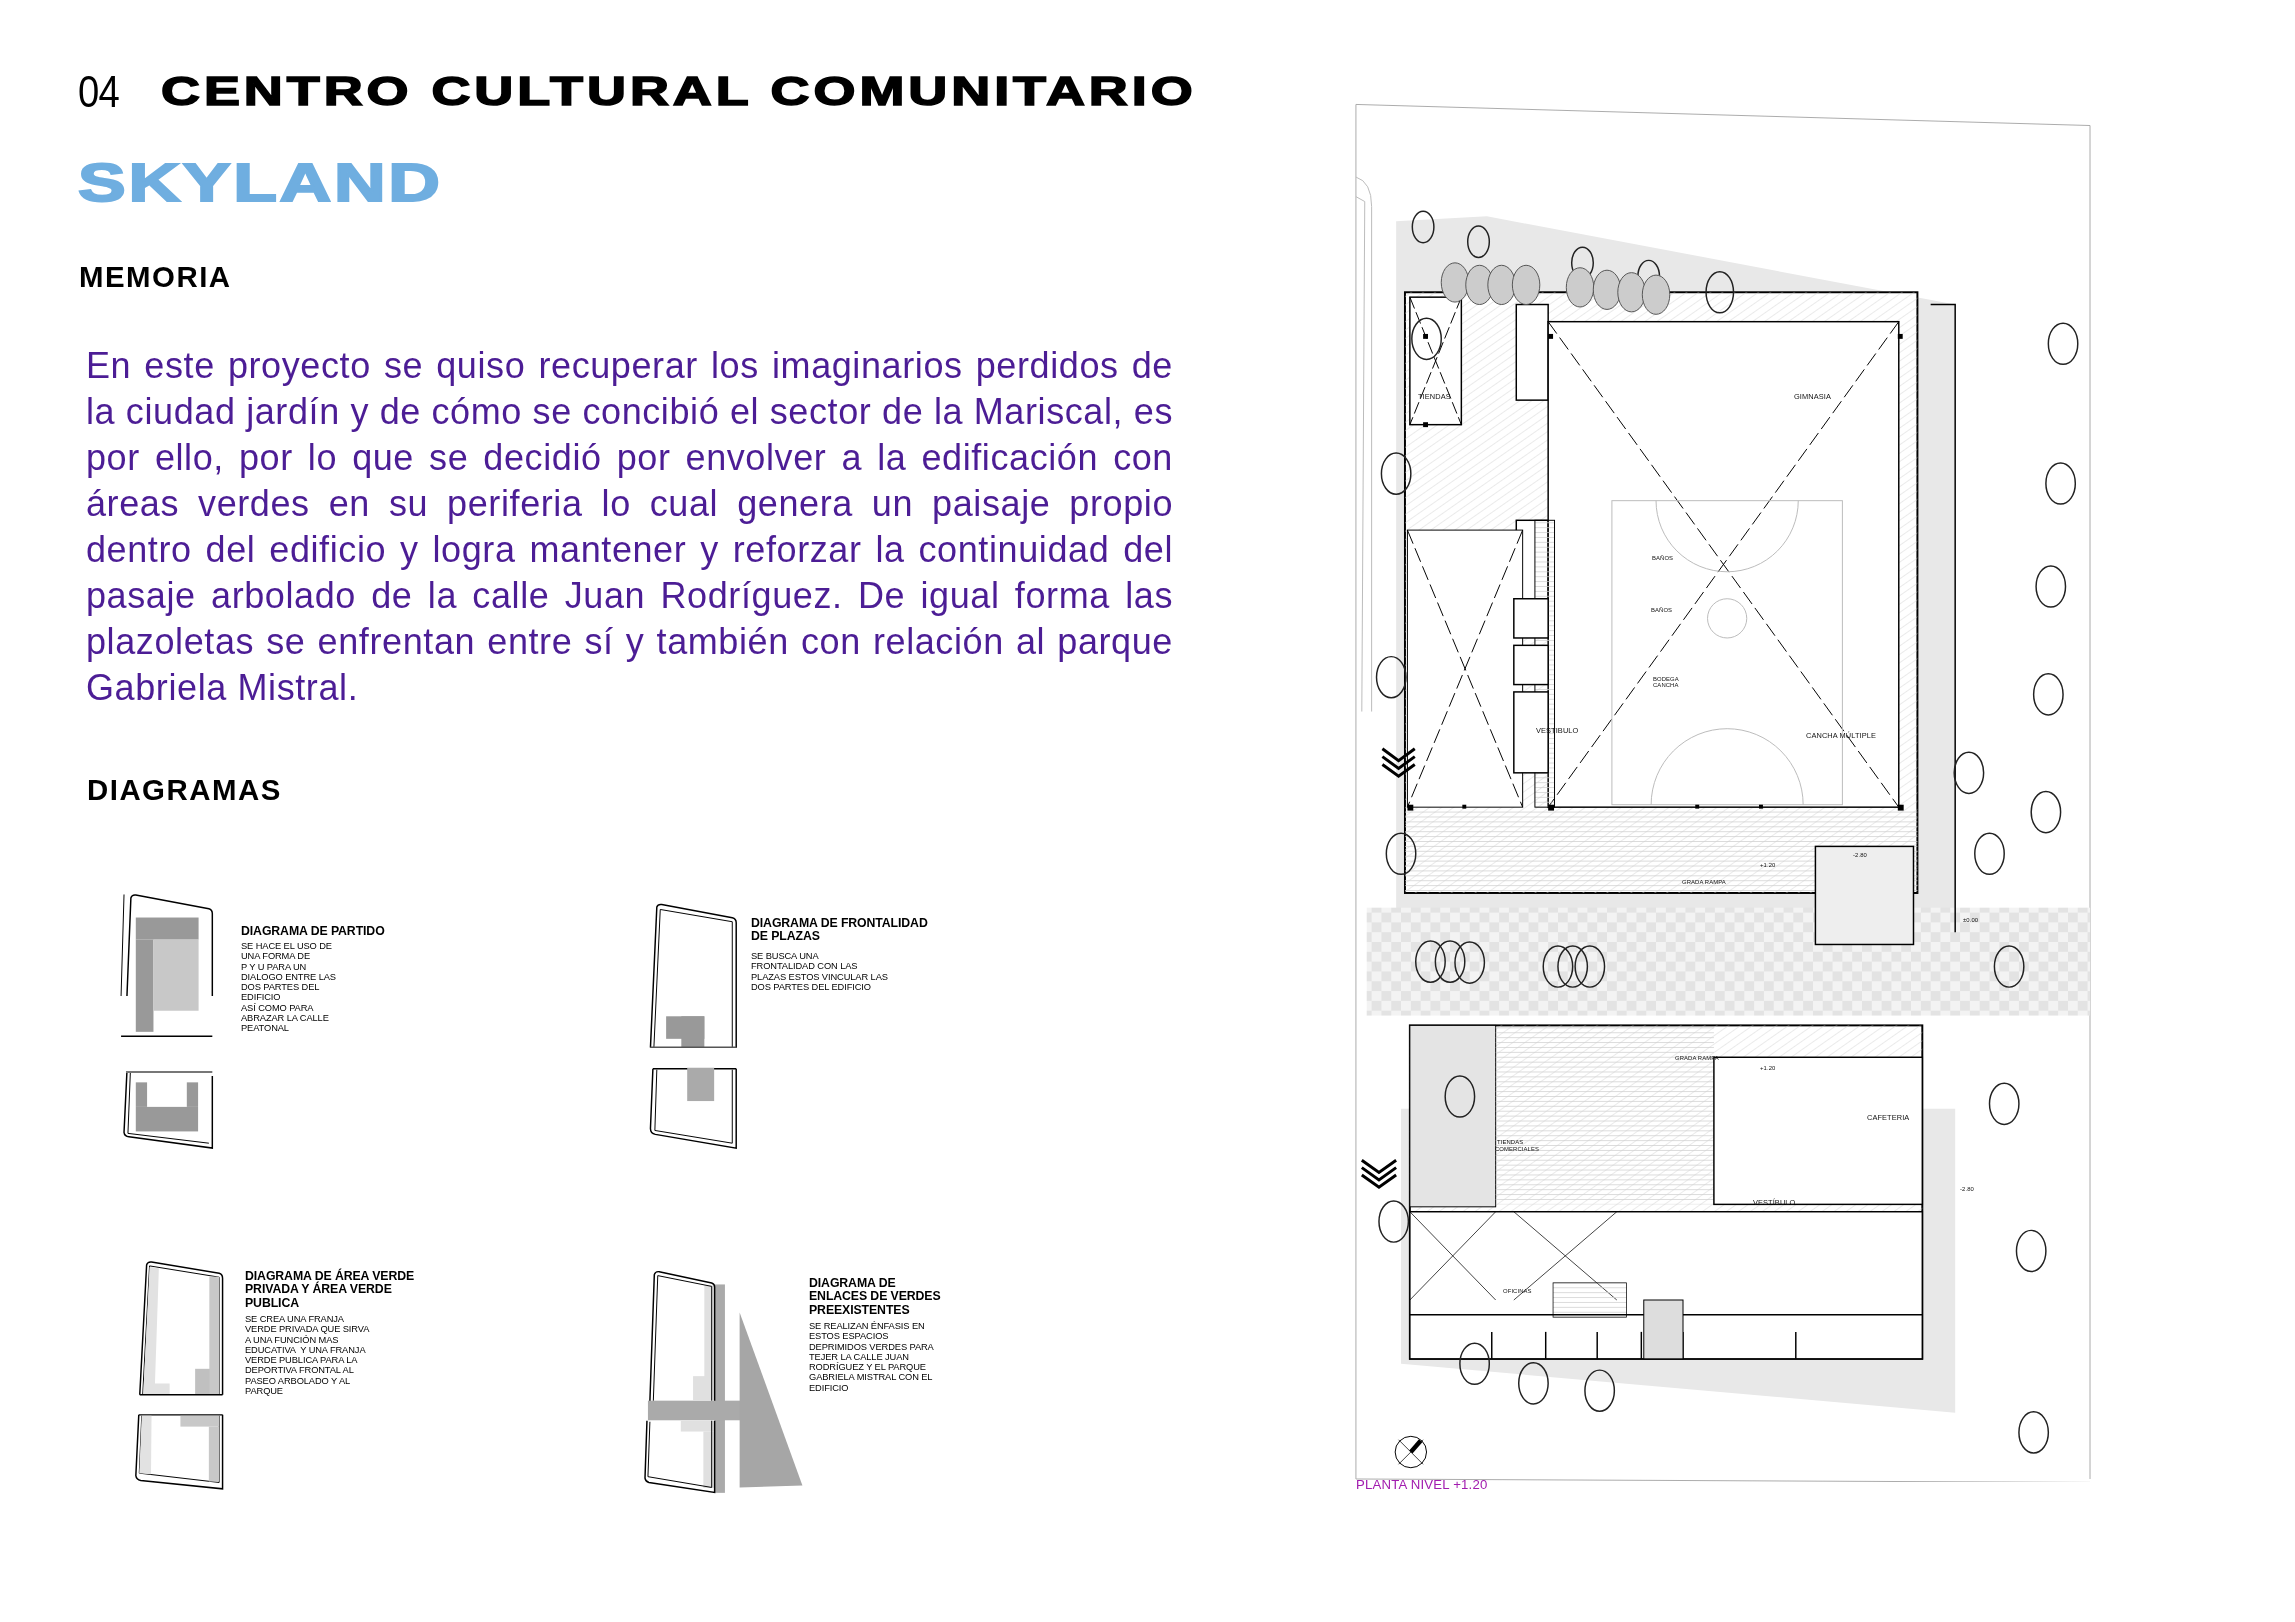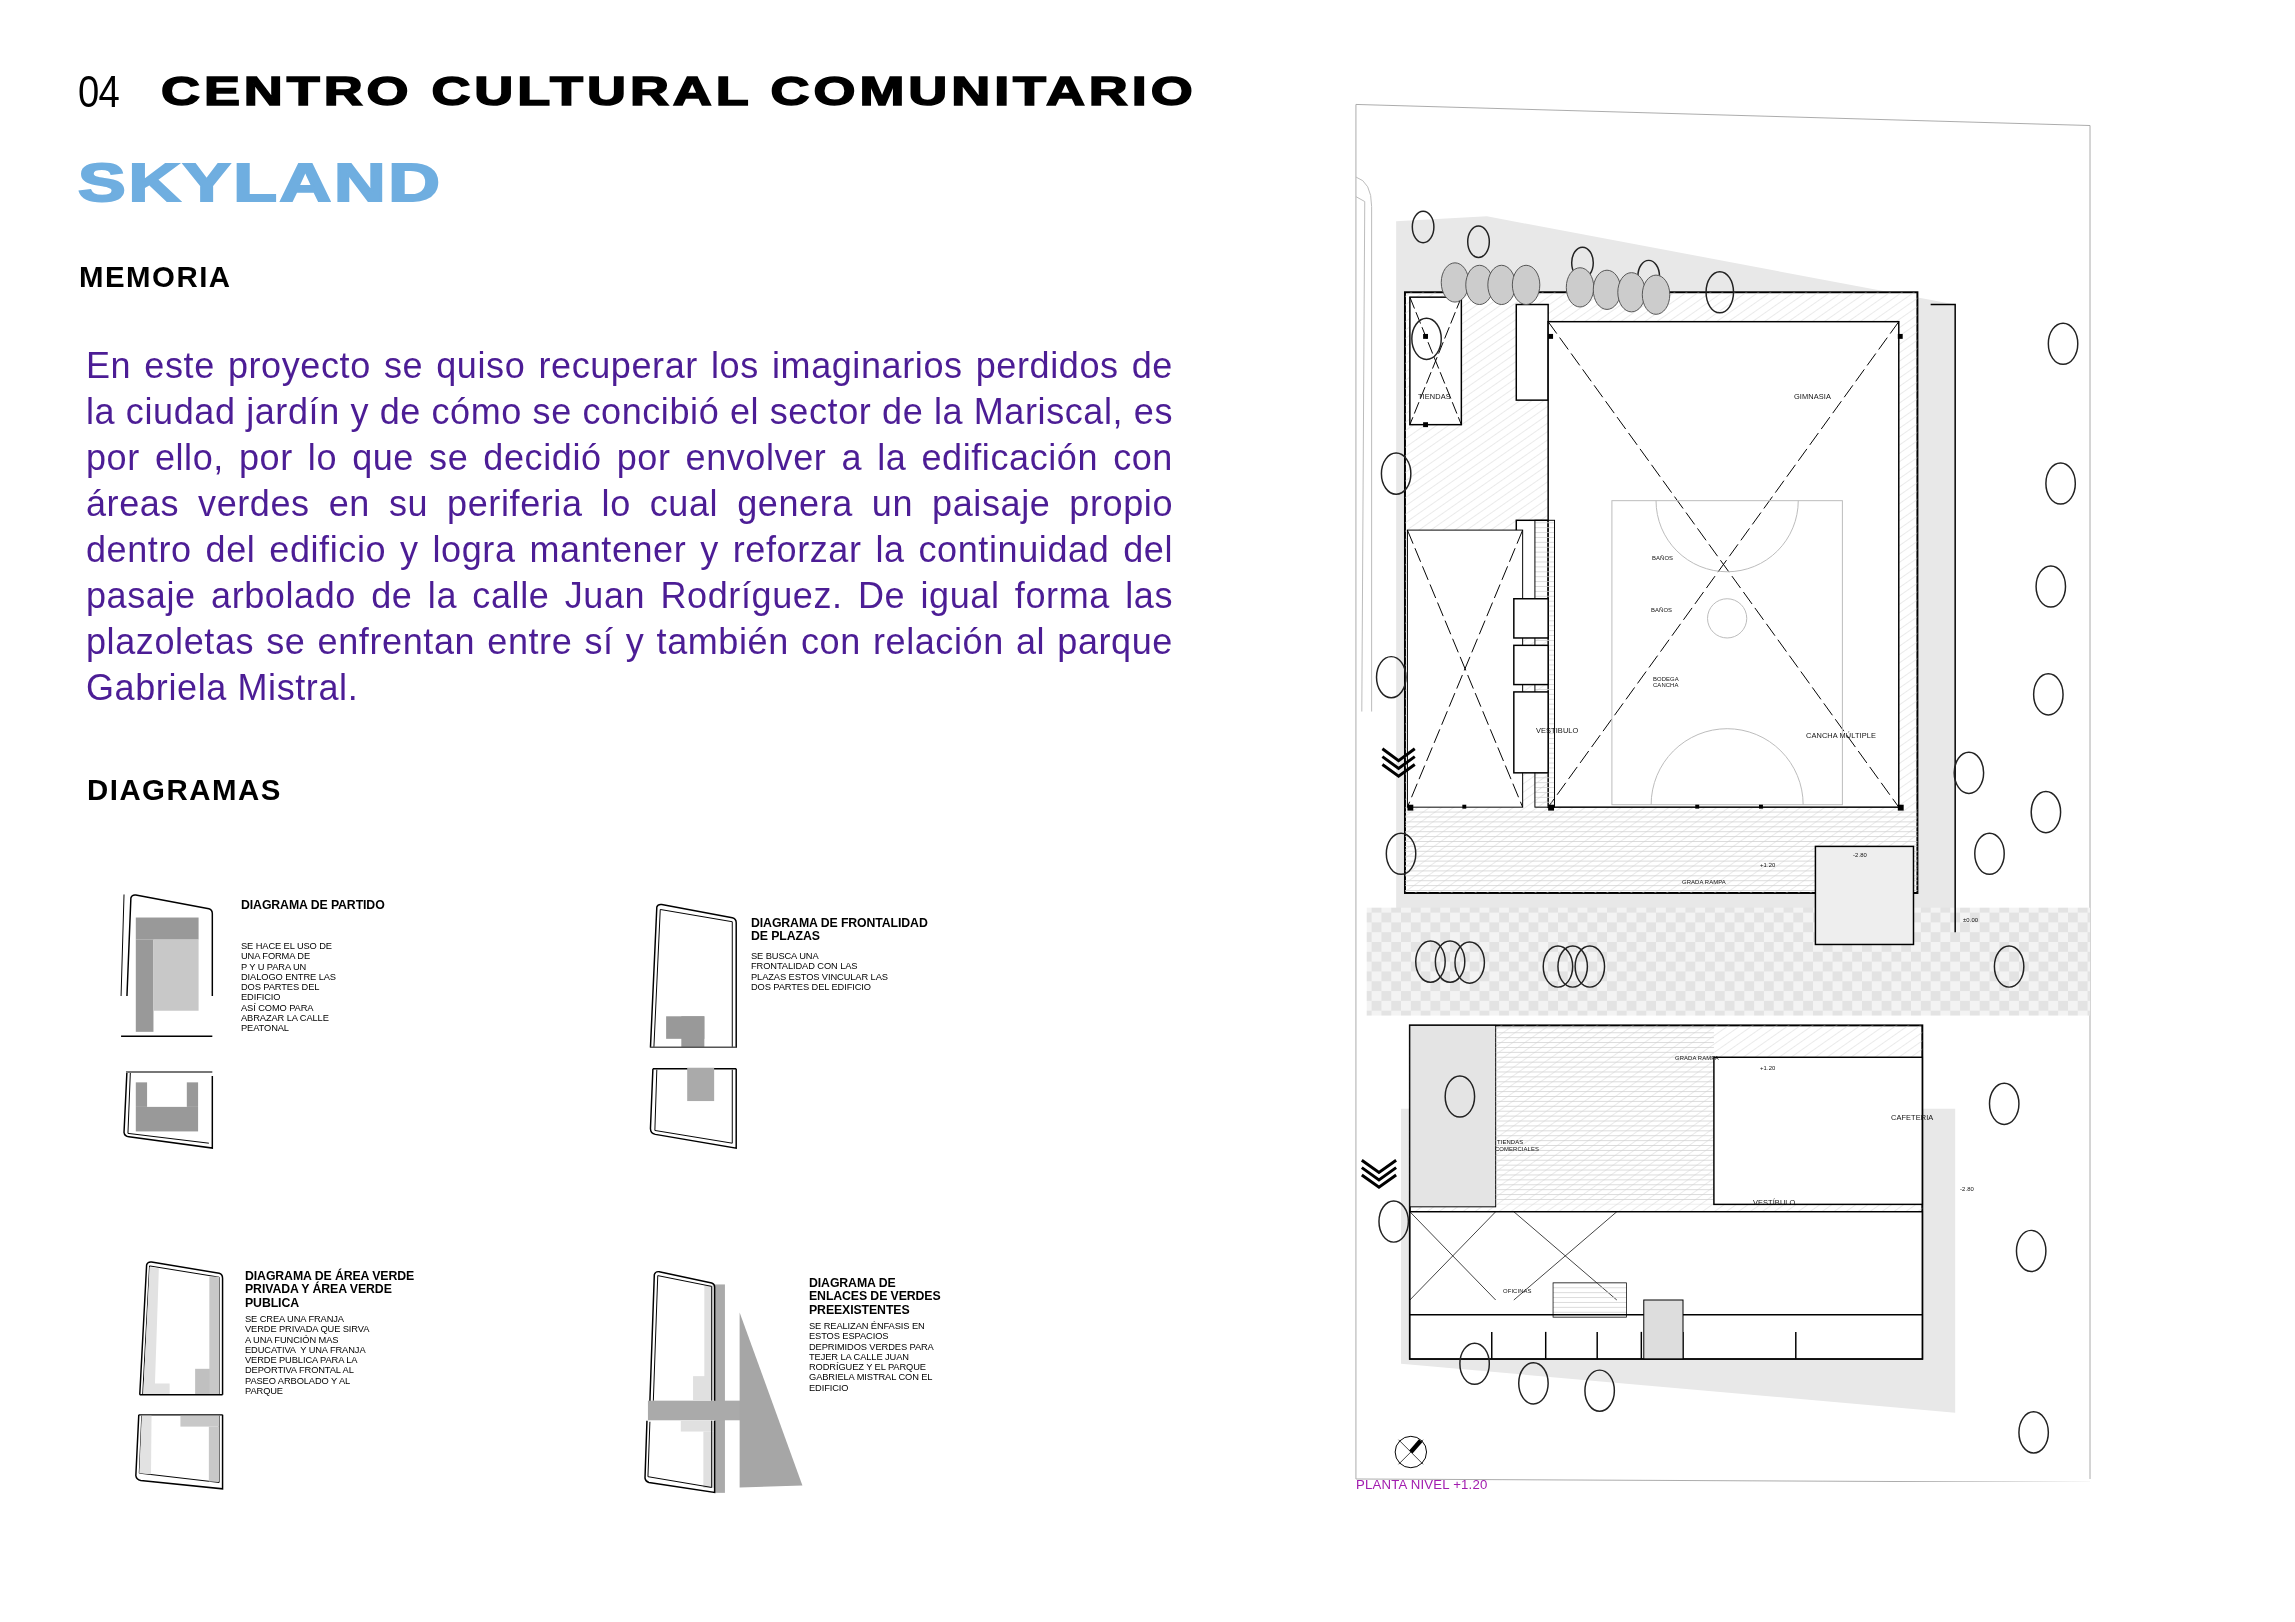--- a/index.html
+++ b/index.html
@@ -50,21 +50,21 @@
     <line x1="6" y1="292" x2="192" y2="292" stroke="#000" stroke-width="3"></line>
     <path d="M18,372 L12,8" fill="none"></path>
     <path d="M10,560 L12,375" fill="none"></path>
     <path d="M18,363 L12,488 Q13,496 22,497 L192,520 L192,373" fill="none" stroke="#000" stroke-width="3"></path>
     <path d="M25,363 L20,490 L185,510" fill="none" stroke="#000" stroke-width="2"></path>
     <line x1="16" y1="365" x2="192" y2="365" stroke="#777" stroke-width="4"></line>
     <rect x="36" y="386" width="23" height="50" fill="#999"></rect>
     <rect x="140" y="386" width="23" height="50" fill="#999"></rect>
     <rect x="36" y="436" width="127" height="50" fill="#999"></rect>
   </svg>
-  <div class="dg-title" style="left:123px;top:6px;width:206px;">DIAGRAMA DE PARTIDO</div>
+  <div class="dg-title" style="left:123px;top:32px;width:206px;">DIAGRAMA DE PARTIDO</div>
   <div class="dg-text" style="left:123px;top:48px;white-space:pre;">SE HACE EL USO DE
 UNA FORMA DE
 P Y U PARA UN
 DIALOGO ENTRE LAS
 DOS PARTES DEL
 EDIFICIO
 ASÍ COMO PARA
 ABRAZAR LA CALLE
 PEATONAL</div>
 </div>
@@ -299,21 +299,21 @@
   <div class="room" style="left:66px;top:294px;">TIENDAS</div>
   <div class="room" style="left:442px;top:294px;">GIMNASIA</div>
   <div class="room room-sm" style="left:300px;top:457px;">BAÑOS</div>
   <div class="room room-sm" style="left:299px;top:509px;">BAÑOS</div>
   <div class="room room-sm" style="left:301px;top:578px;">BODEGA</div>
   <div class="room room-sm" style="left:301px;top:584px;">CANCHA</div>
   <div class="room" style="left:184px;top:600px;margin-top:28px;">VESTIBULO</div>
   <div class="room" style="left:454px;top:633px;">CANCHA MÚLTIPLE</div>
   <div class="room room-sm" style="left:330px;top:781px;">GRADA RAMPA</div>
   <div class="room room-sm" style="left:323px;top:957px;">GRADA RAMPA</div>
-  <div class="room" style="left:515px;top:1015px;margin-left:24px;">CAFETERIA</div>
+  <div class="room" style="left:515px;top:1015px;">CAFETERIA</div>
   <div class="room room-sm" style="left:145px;top:1041px;">TIENDAS</div>
   <div class="room room-sm" style="left:143px;top:1048px;">COMERCIALES</div>
   <div class="room" style="left:401px;top:1100px;">VESTÍBULO</div>
   <div class="room room-sm" style="left:151px;top:1190px;">OFICINAS</div>
 
   
   <div class="room room-sm" style="left:408px;top:764px;">+1.20</div>
   <div class="room room-sm" style="left:408px;top:967px;">+1.20</div>
   <div class="room room-sm" style="left:501px;top:754px;">-2.80</div>
   <div class="room room-sm" style="left:608px;top:1088px;">-2.80</div>

